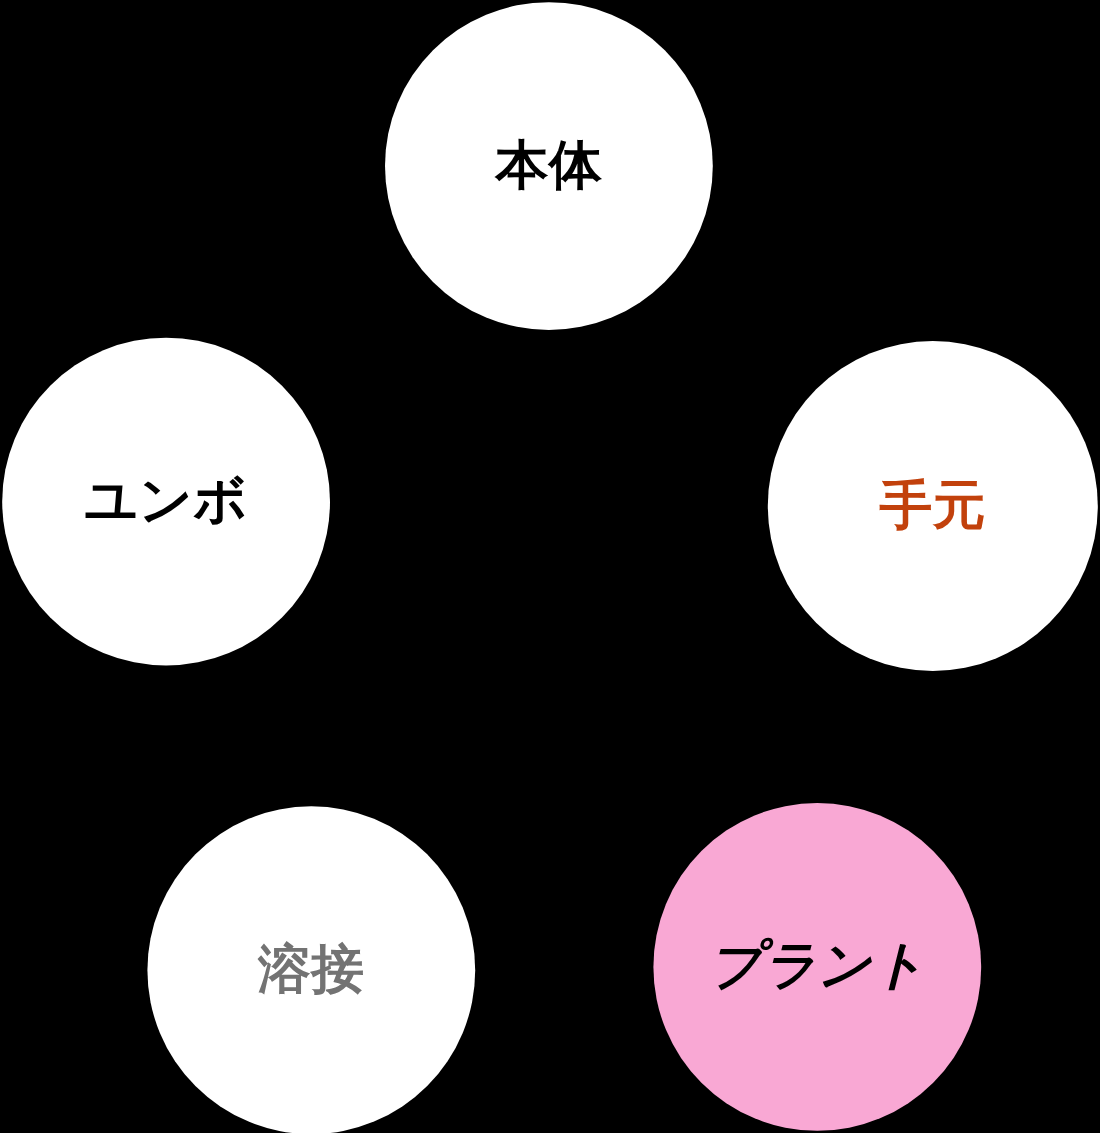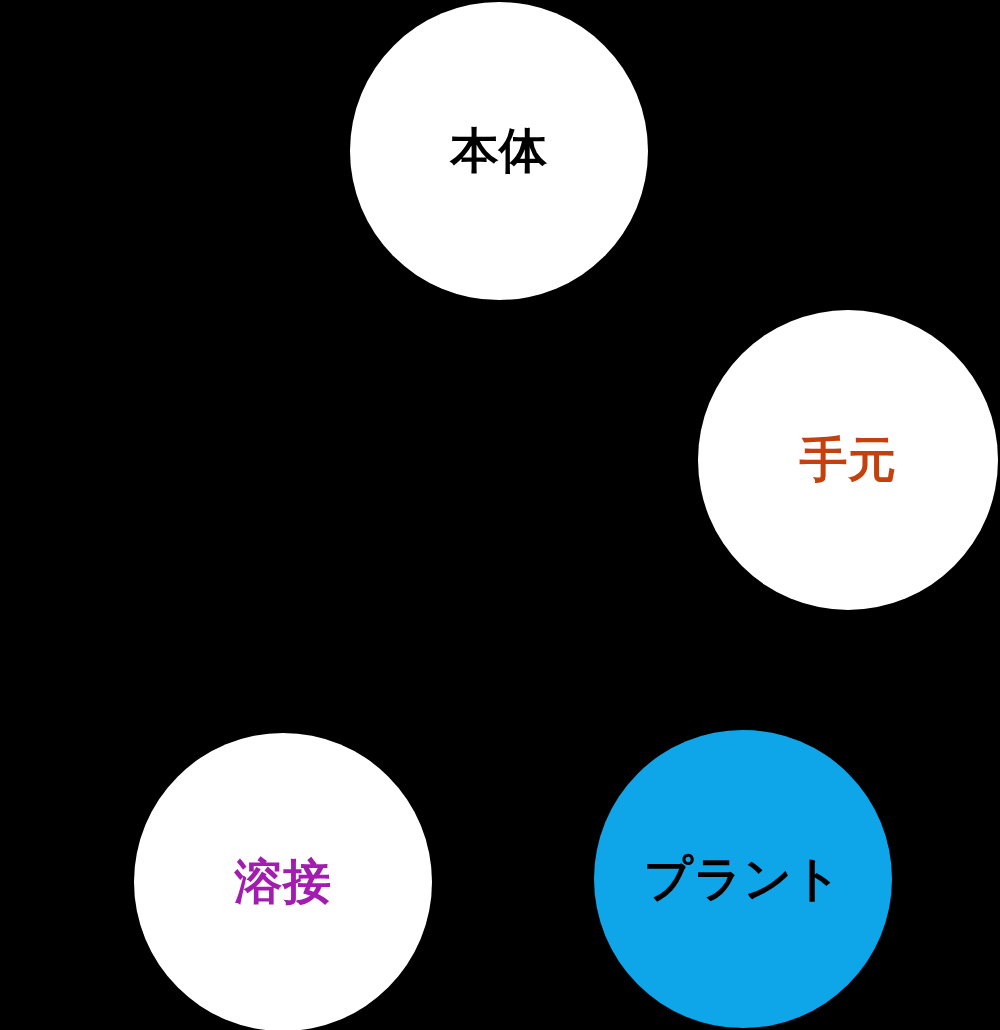--- a/index.html
+++ b/index.html
@@ -50,26 +50,29 @@
 </style>
 </head>
 <body style="background: rgb(0, 0, 0);">
 
 <div id="canvas" style="background: rgb(0, 0, 0);">
 
   <div class="node-circle" id="node-0" style="background: rgb(255, 255, 255);">
     <span class="node-label" style="color: rgb(0, 0, 0);">本体</span>
   </div>
 
+  <div class="node-circle" id="node-1" style="background: rgb(255, 255, 255);">
+    <span class="node-label" style="color: rgb(0, 0, 0);">ユンボ</span>
+  </div>
 
   <div class="node-circle" id="node-2" style="background: rgb(255, 255, 255);">
     <span class="node-label" style="color: #c2410c;">手元</span>
   </div>
 
   <div class="node-circle" id="node-3" style="background: rgb(255, 255, 255);">
-    <span class="node-label" style="color: #a21caf; text-align: right;">溶接</span>
+    <span class="node-label" style="color: #737373; text-align: right;">溶接</span>
   </div>
 
-  <div class="node-circle" id="node-4" style="background: #0ea5e9;">
+  <div class="node-circle" id="node-4" style="background: #f9a8d4; font-style: italic;">
     <span class="node-label" style="color: rgb(0, 0, 0);">プラント</span>
   </div>
 
 </div>
 
 </body></html>

